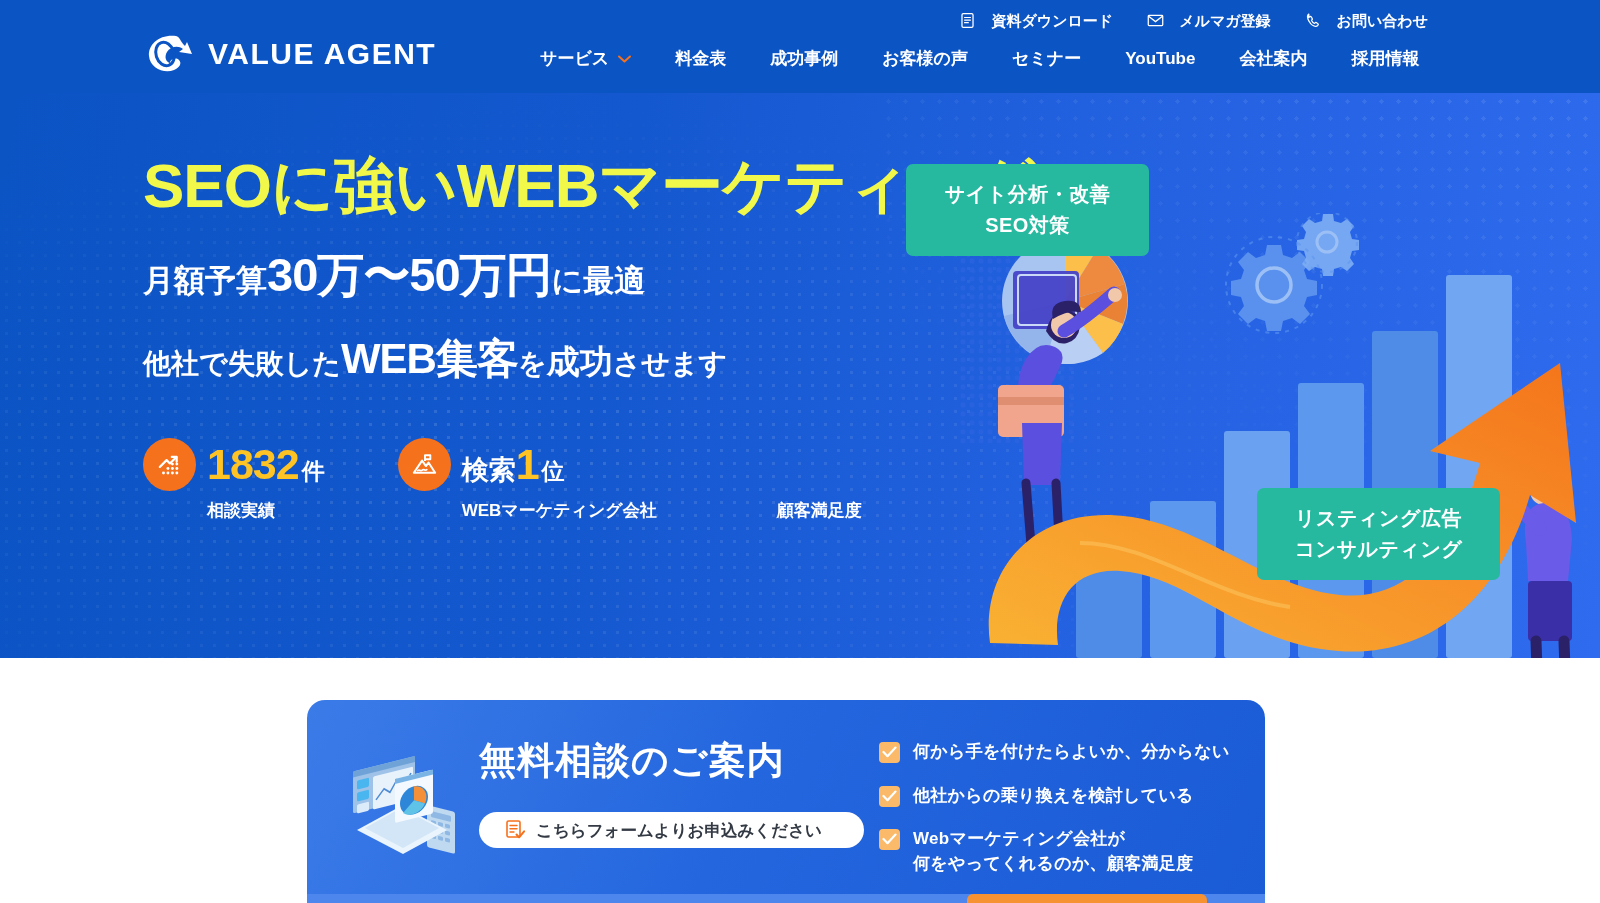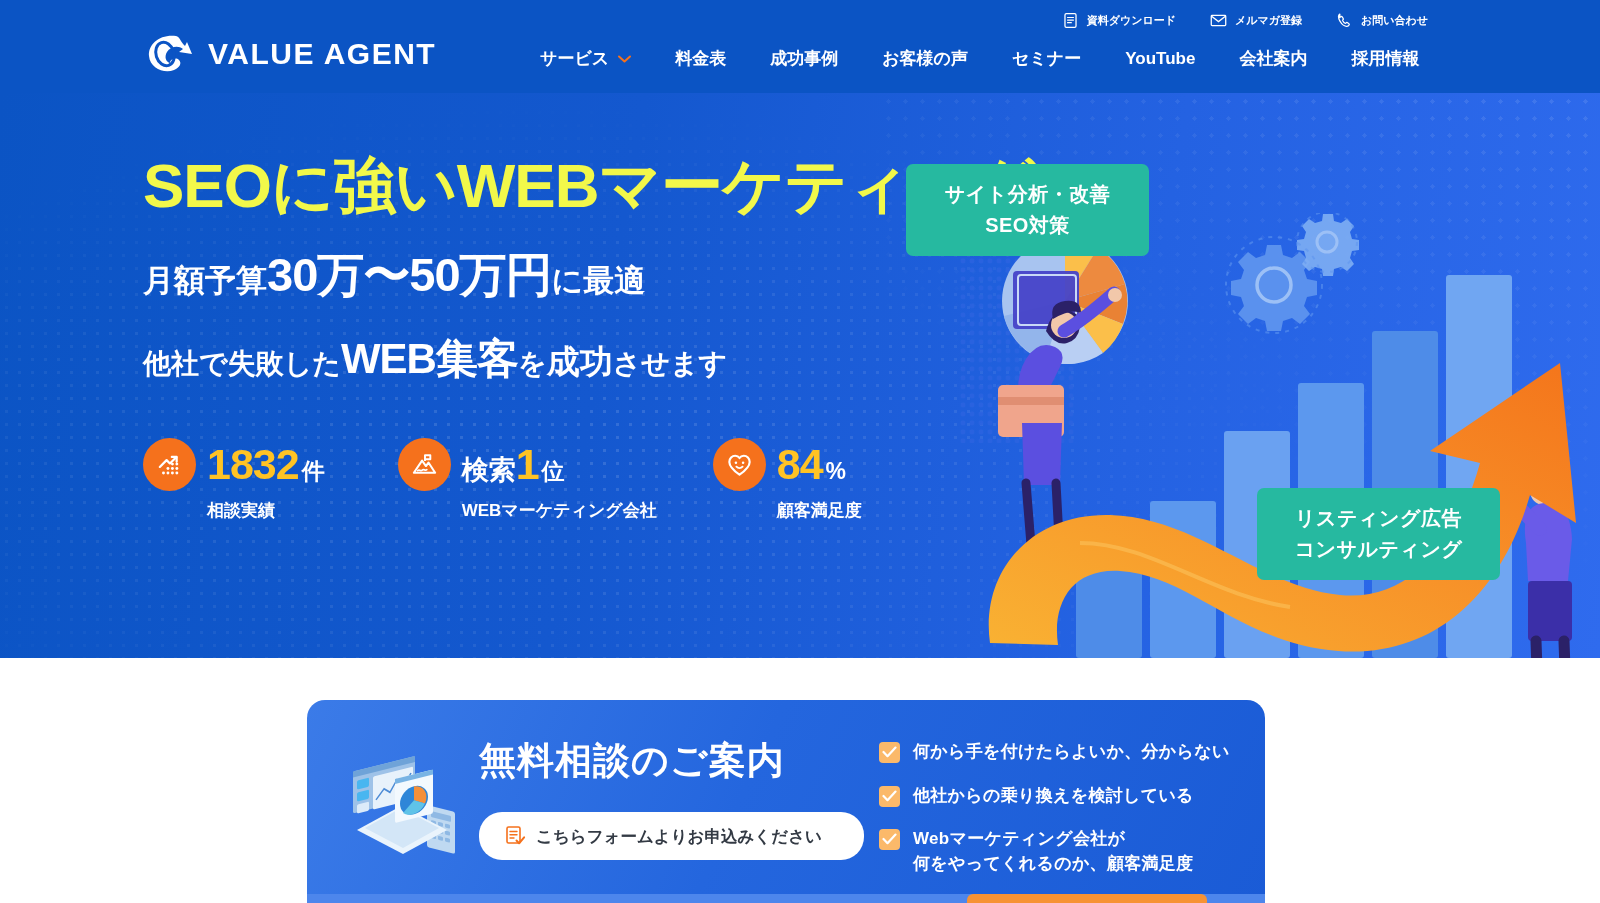--- a/index.html
+++ b/index.html
@@ -24,22 +24,22 @@
   .logo-text {
     color:#ffffff; font-size:30px; font-weight:bold;
     letter-spacing:1.5px; line-height:1; white-space:nowrap;
   }
 
   .utility-nav {
     position:absolute; right:172px; top:12px;
     display:flex; align-items:center; gap:34px;
   }
   .util-item {
-    display:flex; align-items:center; gap:8px;
-    color:#ffffff; font-size:11px; font-weight:bold;
+    display:flex; align-items:center; gap:15px;
+    color:#ffffff; font-size:15px; font-weight:bold;
     white-space:nowrap; cursor:pointer; line-height:1;
   }
   .util-ico { width:17px; height:17px; display:block; flex:0 0 auto; }
 
   .main-nav {
     position:absolute; left:518px; top:50px;
     display:flex; align-items:center; gap:0;
   }
   .nav-item {
     color:#ffffff; font-size:17px; font-weight:bold;
@@ -138,21 +138,21 @@
     border-radius:18px; overflow:hidden; z-index:20;
   }
   .consult-art { position:absolute; left:28px; top:38px; width:130px; height:118px; }
   .consult-art svg { width:100%; height:100%; display:block; }
   .consult-title {
     position:absolute; left:172px; top:42px;
     color:#ffffff; font-size:37px; font-weight:bold;
     letter-spacing:1px; line-height:1; white-space:nowrap;
   }
   .consult-pill {
-    position:absolute; left:172px; top:112px; width:385px; height:48px;
+    position:absolute; left:172px; top:112px; width:385px; height:36px;
     background:#ffffff; border-radius:23px;
     display:flex; align-items:center; gap:10px; padding-left:25px;
     cursor:pointer;
   }
   .consult-pill svg { width:22px; height:22px; display:block; flex:0 0 auto; }
   .consult-pill span {
     color:#333a44; font-size:16.5px; font-weight:bold;
     white-space:nowrap; line-height:1;
   }
   .checklist { position:absolute; left:572px; top:40px; }
@@ -307,34 +307,20 @@
           <div class="stat-val">
             <span class="pre">検索</span>
             <span class="num">1</span>
             <span class="unit">位</span>
           </div>
         </div>
         <div class="stat-label">WEBマーケティング会社</div>
       </div>
 
       <div class="stat stat-3">
-        <div class="stat-top">
-          <div class="stat-circle">
-            <svg viewBox="0 0 32 32">
-              <path d="M16 26.5C9 21.5 5.5 17.8 5.5 13.3 5.5 9.6 8.3 7 11.6 7c1.9 0 3.5.9 4.4 2.3C16.9 7.9 18.5 7 20.4 7c3.3 0 6.1 2.6 6.1 6.3 0 4.5-3.5 8.2-10.5 13.2Z" fill="none" stroke="#fff" stroke-width="2.2" stroke-linejoin="round"></path>
-              <circle cx="12.3" cy="14.2" r="1.3" fill="#fff"></circle>
-              <circle cx="19.7" cy="14.2" r="1.3" fill="#fff"></circle>
-              <path d="M12.8 18.3c1.8 2 4.6 2 6.4 0" fill="none" stroke="#fff" stroke-width="1.9" stroke-linecap="round"></path>
-            </svg>
-          </div>
-          <div class="stat-val">
-            <span class="num">84</span>
-            <span class="unit">%</span>
-          </div>
-        </div>
         <div class="stat-label">顧客満足度</div>
       </div>
     </div>
 
     <div class="badge badge-1">
       <span>サイト分析・改善</span>
       <span>SEO対策</span>
     </div>
     <div class="badge badge-2">
       <span>リスティング広告</span>

